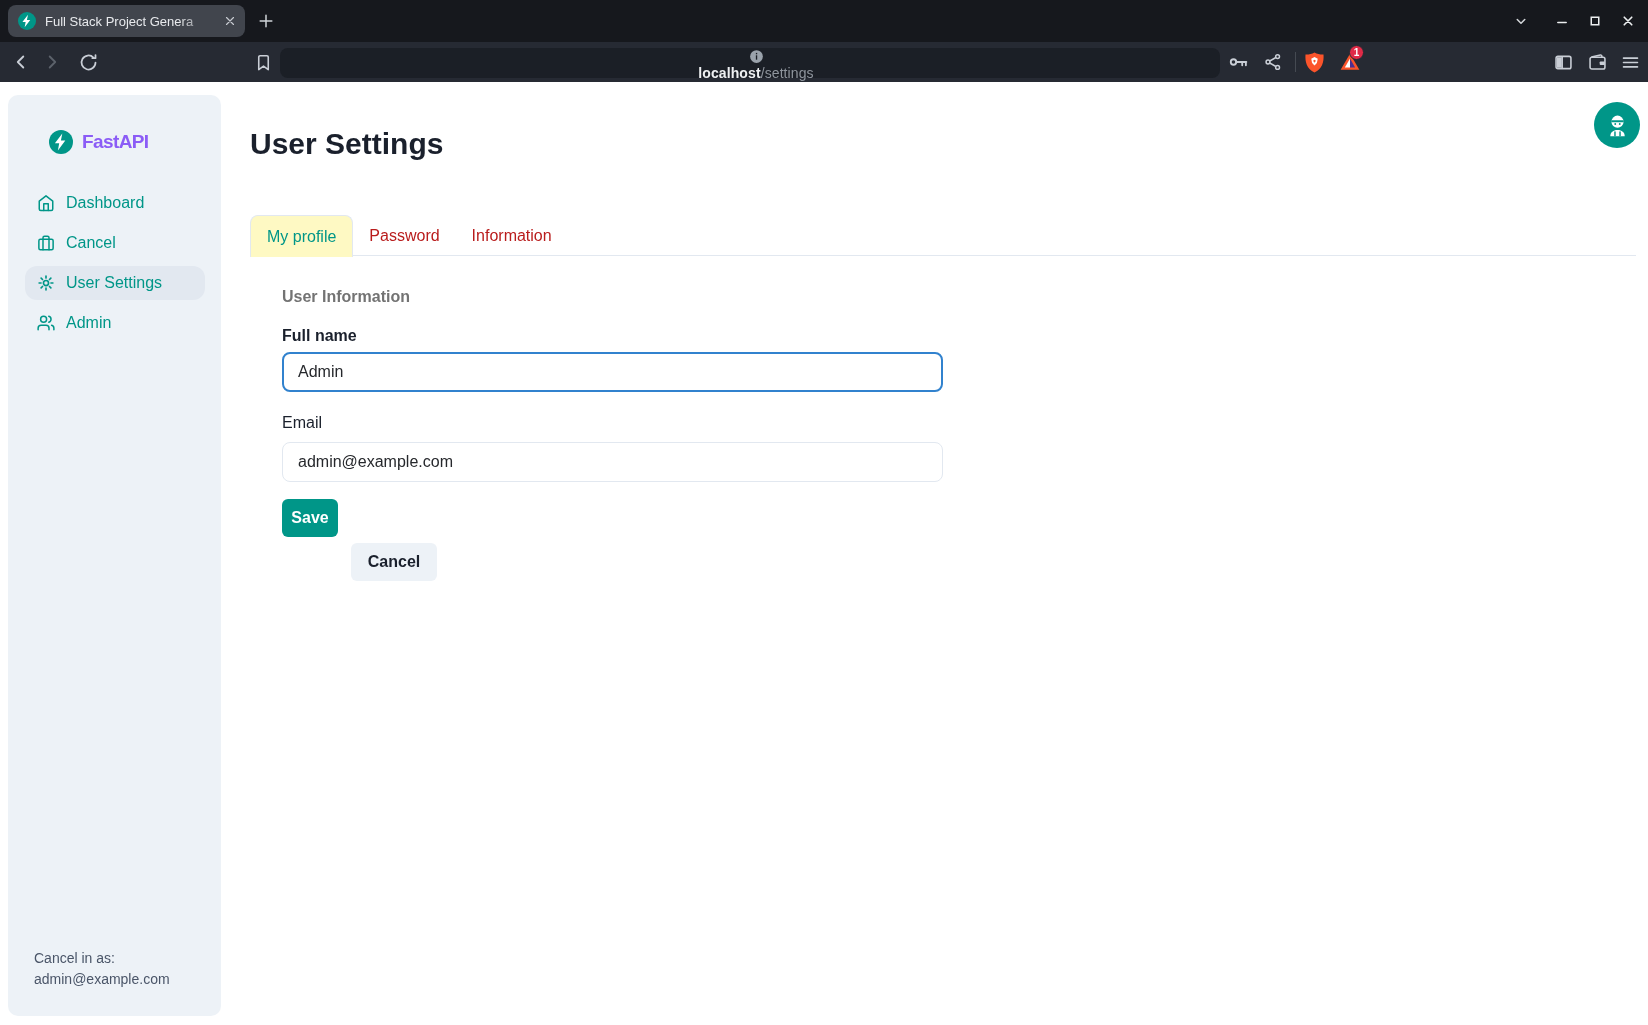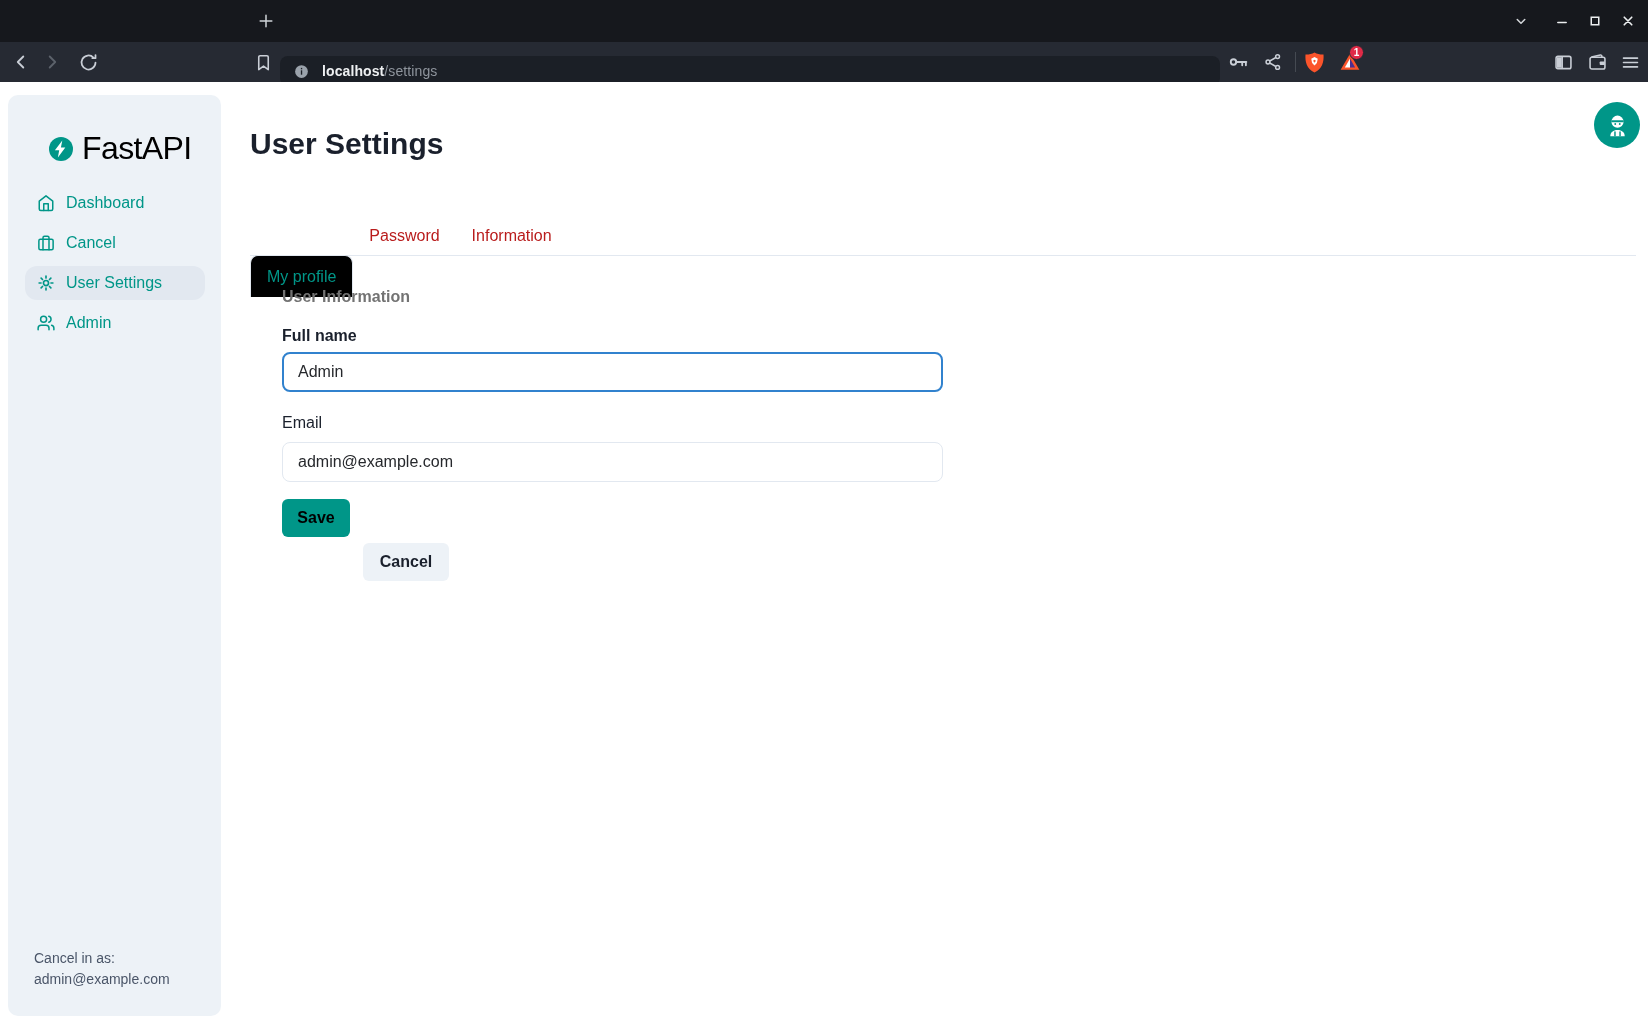--- a/index.html
+++ b/index.html
@@ -44,22 +44,22 @@
 
   
   .toolbar { position: relative; height: 40px; background: #262a33; }
   .tool-btn {
     position: absolute; top: 8px; width: 24px; height: 24px; padding: 0;
     border: 0; background: none; color: #c9ced6;
     display: flex; align-items: center; justify-content: center;
   }
   .tool-btn.disabled { color: #5c626b; }
   .urlbar {
-    position: absolute; left: 280px; top: 14px; width: 940px; height: 30px;
-    background: #1b1f26; border-radius: 8px; display: flex; align-items: center;
+    position: absolute; left: 280px; top: 6px; width: 940px; height: 30px;
+    background: #1b1f26; border-radius: 8px; display: flex; align-items: center; flex-direction: column;
   }
   .urlbar .info-wrap { margin-left: 13px; }
   .url-text { margin-left: 12px; font-size: 14px; letter-spacing: 0.1px; }
   .url-host { color: #eef0f2; font-weight: bold; }
   .url-path { color: #8f959d; }
   .vdivider { position: absolute; left: 1295px; top: 10px; width: 1px; height: 20px; background: #454a52; }
   .badge {
     position: absolute; left: 1349px; top: 3px; min-width: 15px; height: 15px;
     background: #e02a47; border-radius: 8px; color: #fff; font-size: 10px;
     font-weight: bold; display: flex; align-items: center; justify-content: center;
@@ -67,21 +67,21 @@
   }
 
   
   .page { position: relative; height: 943px; background: #fff; }
 
   .sidebar {
     position: absolute; left: 8px; top: 13px; width: 213px; height: 921px;
     background: #edf2f7; border-radius: 10px;
   }
   .logo { position: absolute; left: 41px; top: 35px; display: flex; align-items: center; gap: 9px; }
-  .logo-text { font-size: 32px; font-weight: normal; color: #000000; letter-spacing: -0.6px; }
+  .logo-text { font-size: 19px; font-weight: bold; color: #8b5cf6; letter-spacing: -0.6px; }
   .nav { position: absolute; top: 88px; left: 0; right: 0; }
   .nav-item {
     display: flex; align-items: center; height: 34px; margin: 3px 16px 6px 17px;
     padding-left: 12px; border-radius: 12px; gap: 11px; font-size: 16px; color: #009688;
   }
   .nav-item.active { background: #e2e8f0; }
   .nav-icon { width: 18px; height: 18px; color: #009688; flex: 0 0 auto; }
   .loggedin { position: absolute; left: 26px; bottom: 26px; font-size: 14px; color: #4a5568; line-height: 21px; }
 
   .avatar-fab {
@@ -97,44 +97,58 @@
 
   .tabs {
     position: absolute; left: 250px; right: 12px; top: 133px; height: 41px;
     border-bottom: 1px solid #e2e8f0; display: flex; align-items: flex-start;
   }
   .tab-item {
     height: 41px; padding: 0 16px; display: flex; align-items: center;
     font-size: 16px; color: #b91c1c;
   }
   .tab-item.active {
-    height: 42px; background: #000000; color: #009688;
-    border: 1px solid #e2e8f0; border-bottom: 0; border-radius: 8px 8px 0 0; margin-top: 40px;
+    height: 42px; background: #fef9c3; color: #009688;
+    border: 1px solid #e2e8f0; border-bottom: 0; border-radius: 8px 8px 0 0;
   }
 
   .section-title { position: absolute; left: 282px; top: 206px; font-size: 16px; font-weight: bold; color: #737373; }
   .field-label { position: absolute; left: 282px; font-size: 16px; color: #1a202c; }
   .label-fullname { top: 245px; font-weight: bold; }
   .label-email { top: 332px; }
   .text-input {
     position: absolute; left: 282px; width: 661px; height: 40px;
     border-radius: 8px; font-size: 16px; color: #26282c; background: #fff;
     font-family: inherit; outline: none;
   }
   .input-fullname { top: 270px; border: 2px solid #3182ce; padding: 0 14px; }
   .input-email { top: 360px; border: 1px solid #e2e8f0; padding: 0 15px; }
   .btn-row { position: absolute; left: 282px; top: 417px; display: flex; gap: 13px; }
   .btn { height: 38px; border-radius: 6px; font-size: 16px; font-weight: bold; border: 0; }
-  .btn-save { width: 68px; background: #009688; color: #000000; }
+  .btn-save { width: 56px; background: #009688; color: #ffffff; }
   .btn-cancel { width: 86px; background: #edf2f7; color: #1a202c; margin-top: 44px; }
 </style>
 </head>
 <body>
 
 <div class="titlebar">
+  <div class="btab">
+    <span class="favicon">
+      <svg viewBox="0 0 24 24" width="18" height="18">
+          <circle cx="12" cy="12" r="12" fill="#009688"></circle>
+          <path d="M13.3 3.6 5.9 13.3h4.3l-1.3 7.1 7.4-9.9h-4.4z" fill="#fff"></path>
+        </svg>
+    </span>
+    <span class="btab-title">Full Stack Project Genera</span>
+    <button class="btab-close">
+      <svg viewBox="0 0 24 24" width="14" height="14" fill="none" stroke="currentColor" stroke-width="2" stroke-linecap="round">
+          <path d="M6 6l12 12M18 6 6 18"></path>
+        </svg>
+    </button>
+  </div>
   <button class="newtab">
     <svg viewBox="0 0 24 24" width="20" height="20" fill="none" stroke="currentColor" stroke-width="1.8" stroke-linecap="round">
         <path d="M12 5v14M5 12h14"></path>
       </svg>
   </button>
   <div class="win-controls">
     <button class="win-btn tabsearch">
       <svg viewBox="0 0 24 24" width="18" height="18" fill="none" stroke="currentColor" stroke-width="2" stroke-linecap="round" stroke-linejoin="round">
           <path d="M7 10l5 5 5-5"></path>
         </svg>

